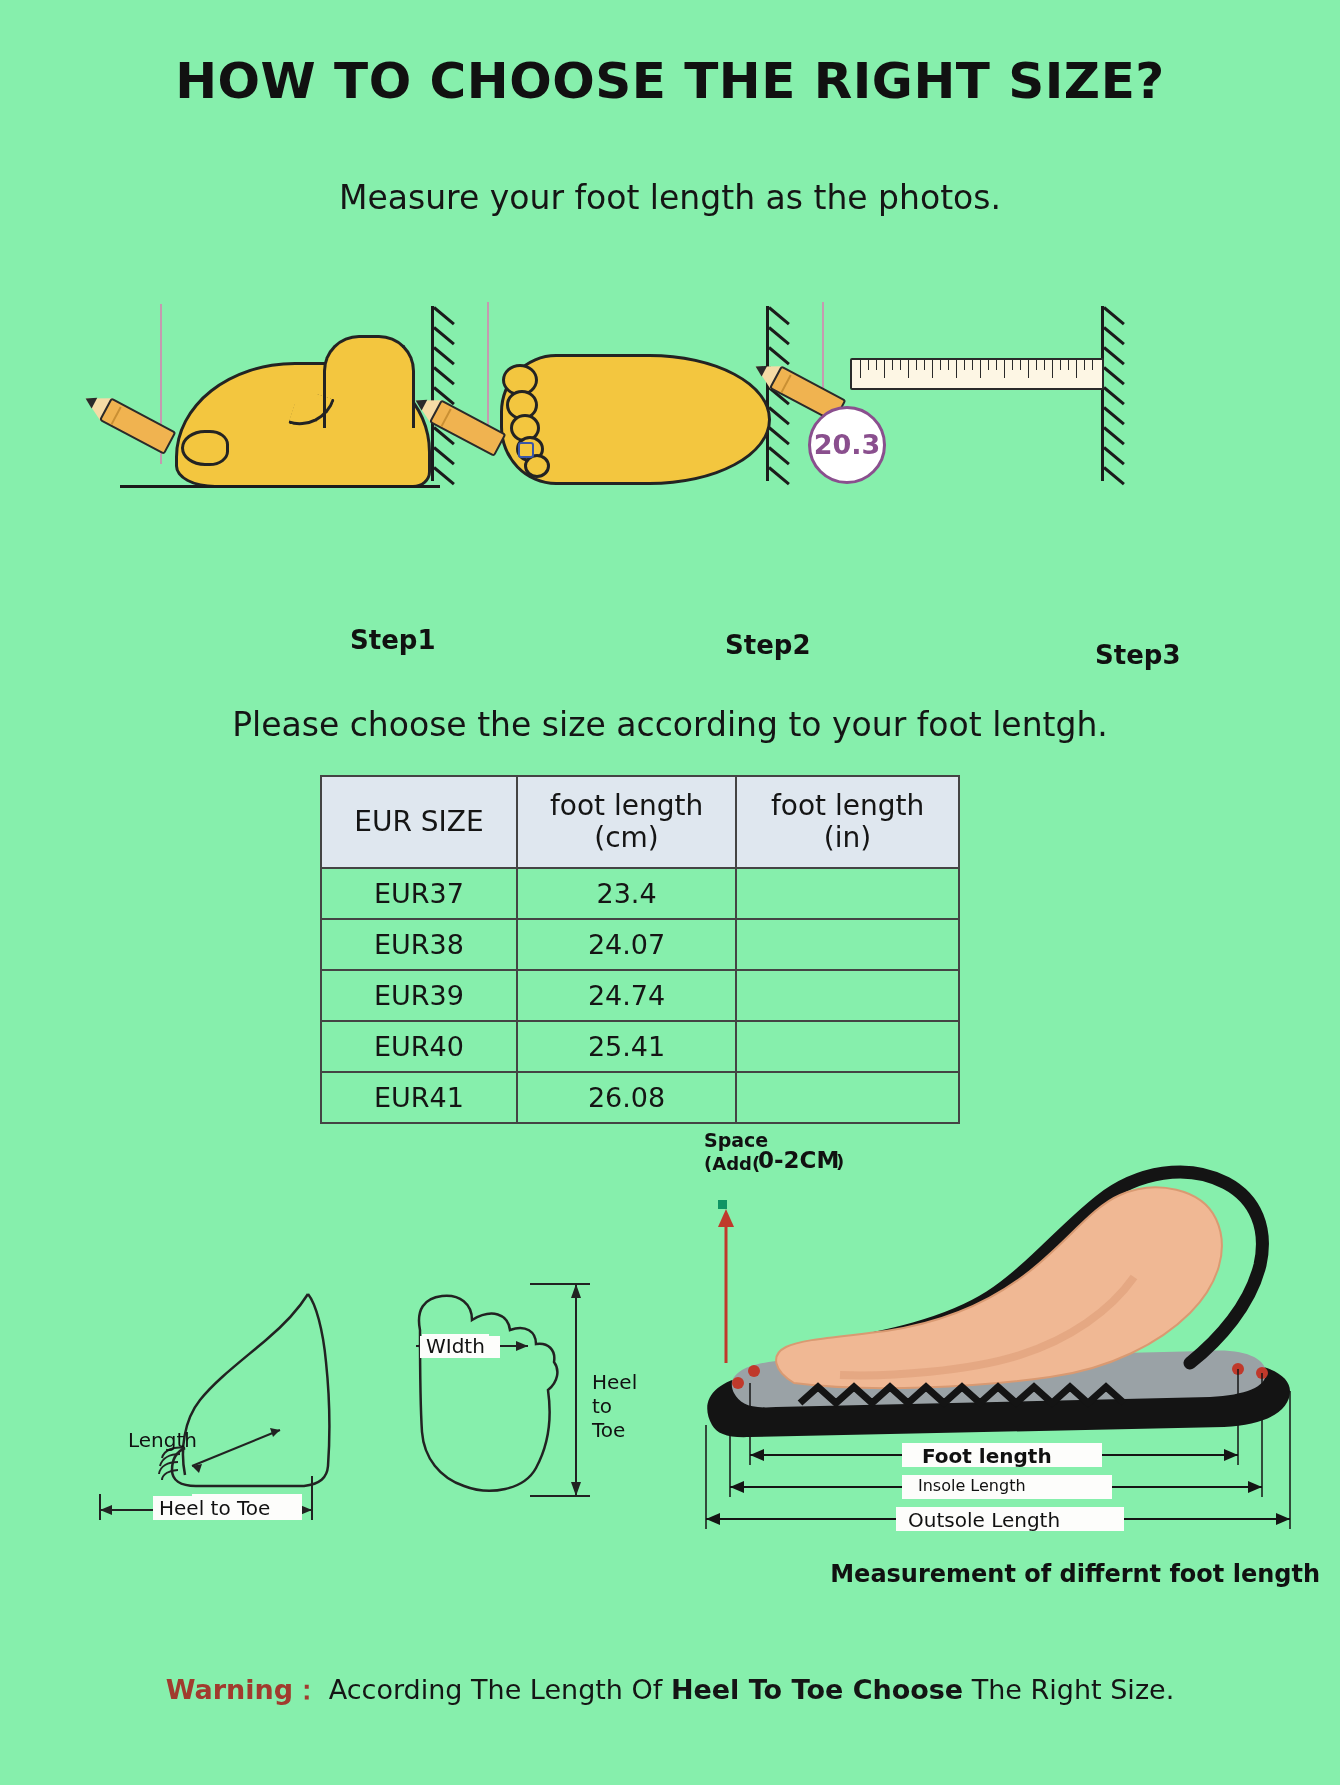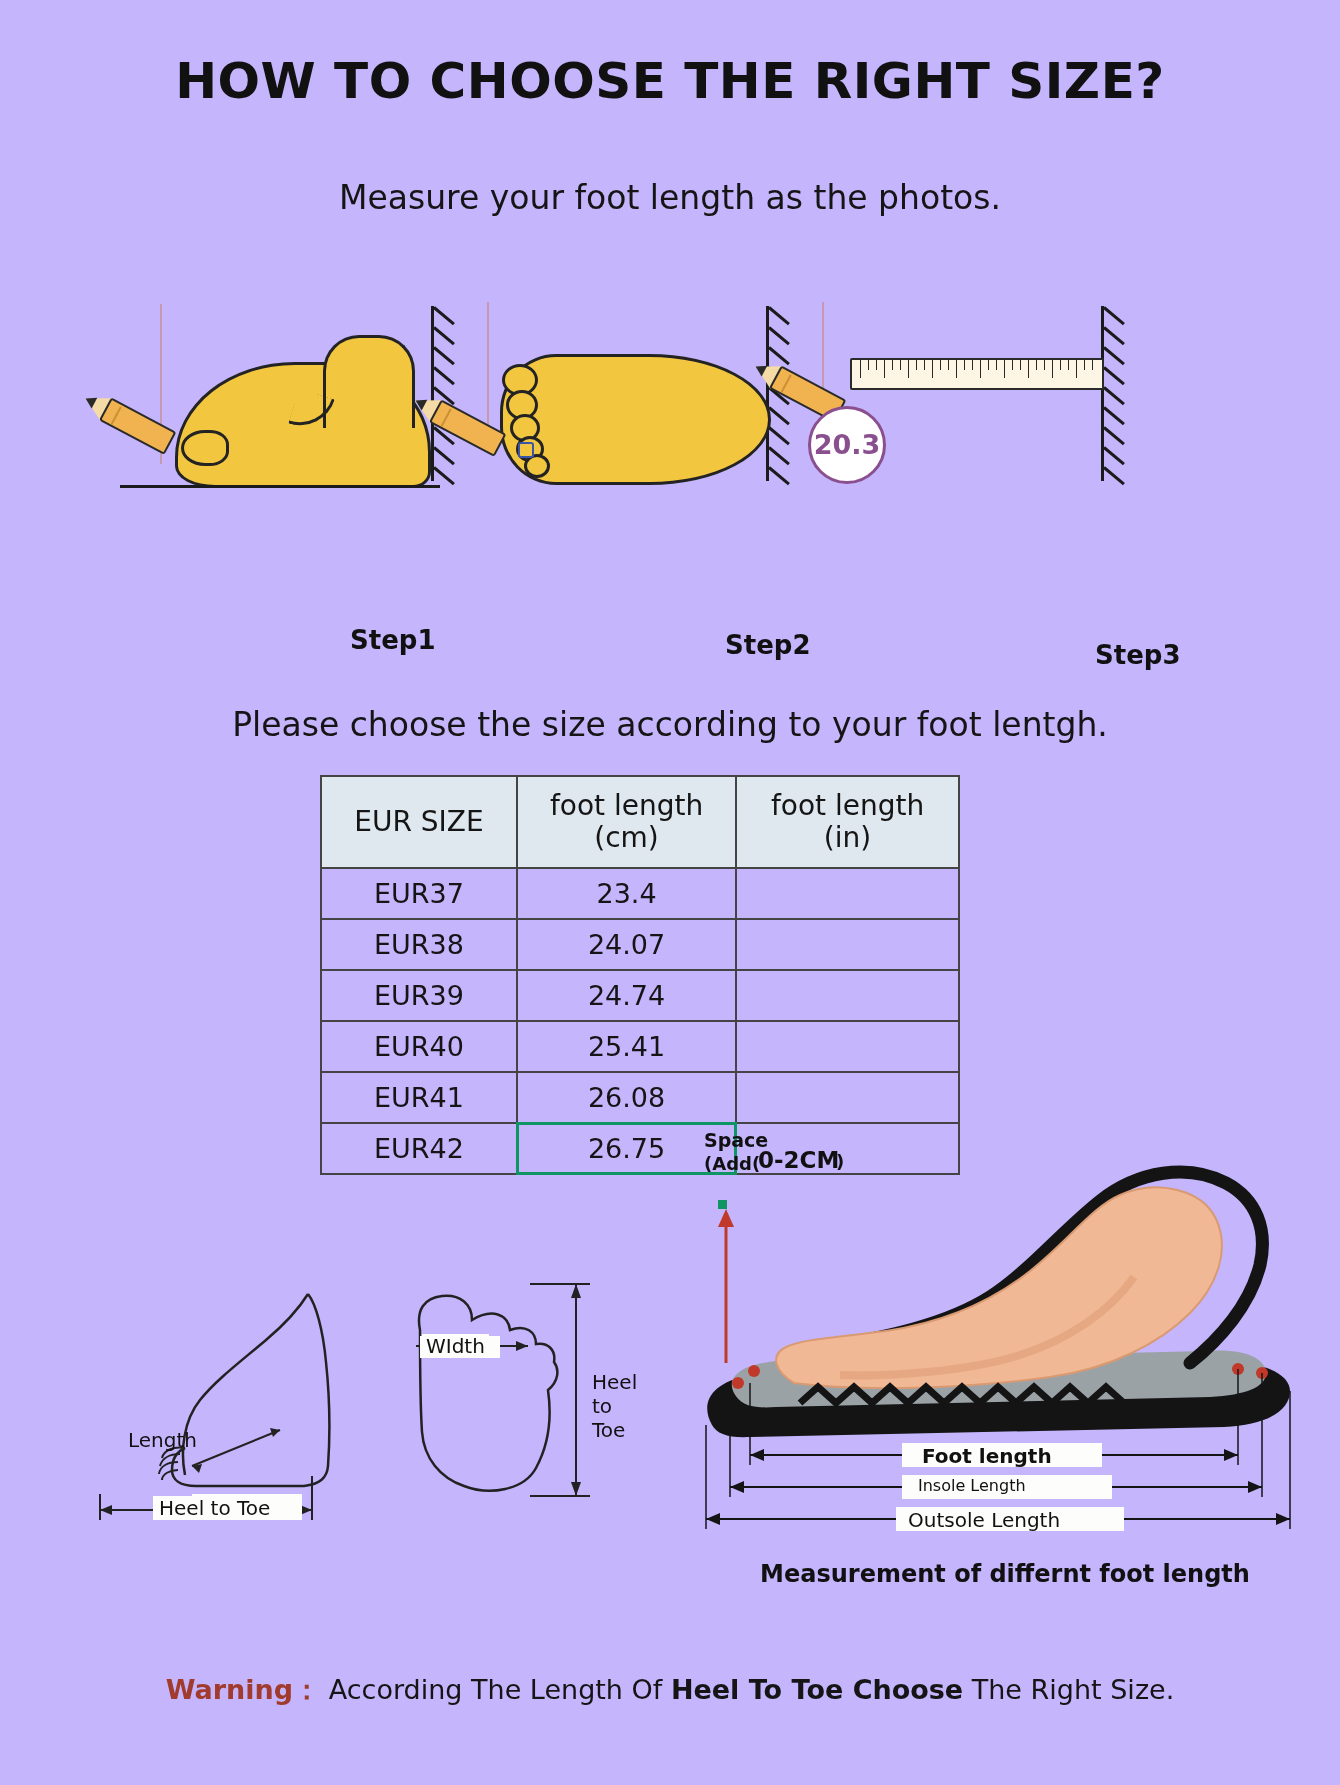--- a/index.html
+++ b/index.html
@@ -12,21 +12,21 @@
     height: 1785px;
     position: relative;
     font-family: "DejaVu Sans", sans-serif;
     color: #1a1a1a;
     overflow: hidden;
   }
   .page {
     position: relative;
     width: 1340px;
     height: 1785px;
-    background: #c4b5fd;
+    background: #86efac;
   }
 
   
   .title {
     position: absolute;
     top: 52px;
     left: 0;
     width: 1340px;
     text-align: center;
     font-size: 50px;
@@ -346,21 +346,21 @@
   .diag {
     position: absolute;
   }
   .diag svg { display: block; }
 
   .diag-caption {
     position: absolute;
     top: 1560px;
     left: 690px;
     width: 630px;
-    text-align: center;
+    text-align: right;
     font-size: 24px;
     font-weight: bold;
     color: #111;
   }
 
   
   .warning {
     position: absolute;
     top: 1672px;
     left: 0;
@@ -537,25 +537,20 @@
       <tr>
         <td>EUR40</td>
         <td class="cm">25.41</td>
         <td></td>
       </tr>
       <tr>
         <td>EUR41</td>
         <td class="cm">26.08</td>
         <td></td>
       </tr>
-      <tr class="highlight">
-        <td>EUR42</td>
-        <td class="cm">26.75</td>
-        <td></td>
-      </tr>
     </tbody>
   </table>
   <div class="hl-corner"></div>
 
   <div class="diagram-band">
 
     <div class="diag" style="left:80px; top:30px;">
       <svg width="290" height="250" viewBox="0 0 290 250">
         <path d="M105 205 C 100 180, 104 150, 120 130 C 136 110, 160 92, 186 70 C 205 54, 218 40, 228 24" fill="none" stroke="#222" stroke-width="2.5"></path>
         <path d="M228 24 C 236 34, 243 60, 246 92 C 250 130, 250 168, 248 196

